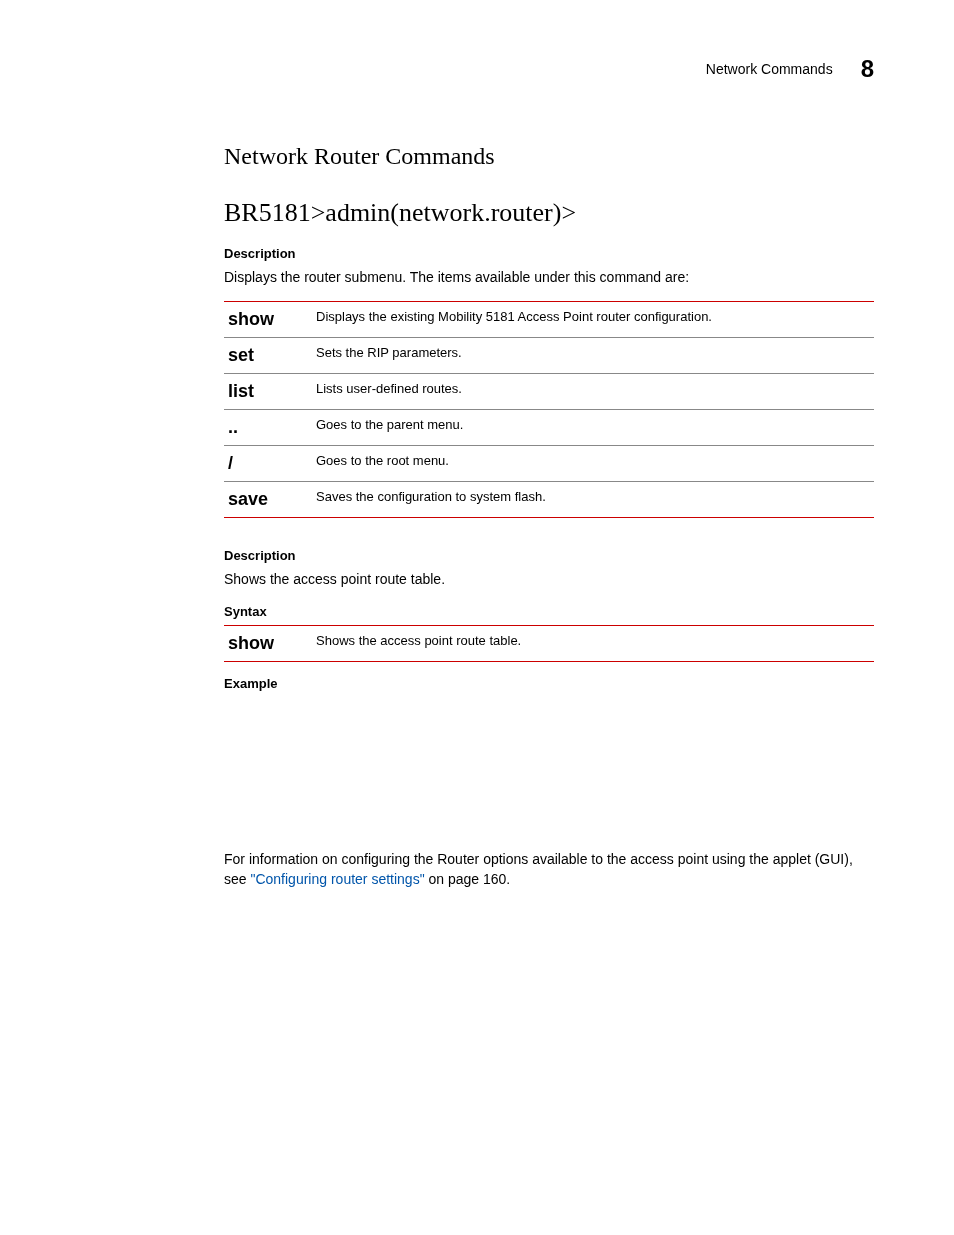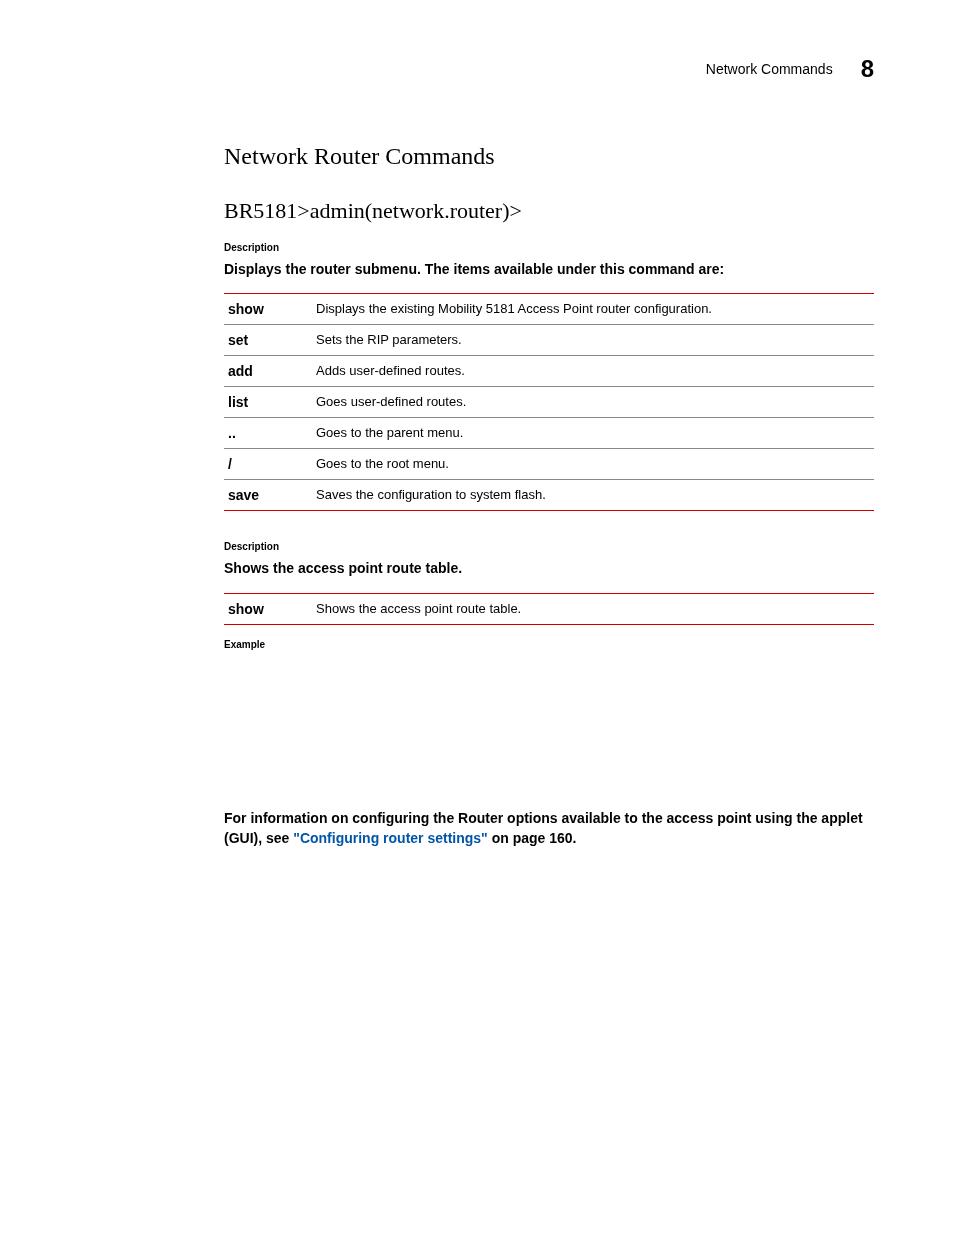--- a/index.html
+++ b/index.html
@@ -34,35 +34,34 @@
   h1.section-title {
     font-family: "Times New Roman", Times, serif;
     font-weight: normal;
     font-size: 24px;
     margin: 0 0 28px 0;
     font-stretch: condensed;
   }
   h2.cmd-title {
     font-family: "Times New Roman", Times, serif;
     font-weight: normal;
-    font-size: 22px;
+    font-size: 26px;
     margin: 0 0 18px 0;
   }
   .subhead {
     font-family: Arial, Helvetica, sans-serif;
     font-weight: bold;
-    font-size: 10px;
+    font-size: 13px;
     margin: 4px 0 6px 0;
     font-stretch: condensed;
   }
   .body-text {
     font-size: 14px;
     line-height: 1.45;
     margin: 2px 0 14px 0;
-    font-weight: bold;
   }
   table.cmd-table {
     width: 100%;
     border-collapse: collapse;
     border-top: 1.5px solid #c00;
     border-bottom: 1.5px solid #c00;
     margin-bottom: 30px;
     font-size: 13px;
   }
   table.cmd-table td {
@@ -70,21 +69,21 @@
     border-bottom: 0.5px solid #888;
     vertical-align: top;
   }
   table.cmd-table tr:last-child td {
     border-bottom: none;
   }
   table.cmd-table td.cmd {
     font-weight: bold;
     width: 80px;
     font-stretch: condensed;
-    font-size: 14px;
+    font-size: 18px;
   }
   .link {
     color: #0055aa;
   }
   .spacer-example {
     height: 150px;
   }
 </style>
 </head>
 <body>
@@ -106,45 +105,42 @@
     <tbody>
         <tr>
       <td class="cmd">show</td>
       <td>Displays the existing Mobility 5181 Access Point router configuration.</td>
     </tr>
     <tr>
       <td class="cmd">set</td>
       <td>Sets the RIP parameters.</td>
     </tr>
     <tr>
-      <td class="cmd">add</td>
-      <td>Adds user-defined routes.</td>
-    </tr>
-    <tr>
       <td class="cmd">list</td>
-      <td>Goes user-defined routes.</td>
+      <td>Lists user-defined routes.</td>
     </tr>
     <tr>
       <td class="cmd">..</td>
       <td>Goes to the parent menu.</td>
     </tr>
     <tr>
       <td class="cmd">/</td>
       <td>Goes to the root menu.</td>
     </tr>
     <tr>
       <td class="cmd">save</td>
       <td>Saves the configuration to system flash.</td>
     </tr>
   </tbody>
     </table>
 
   <p class="subhead">Description</p>
   <p class="body-text">Shows the access point route table.</p>
 
+  <p class="subhead">Syntax</p>
   <table class="cmd-table" style="margin-bottom:14px;">
     <tbody>
         <tr>
       <td class="cmd">show</td>
       <td>Shows the access point route table.</td>
     </tr>
   </tbody>
     </table>
 
   <p class="subhead">Example</p>

